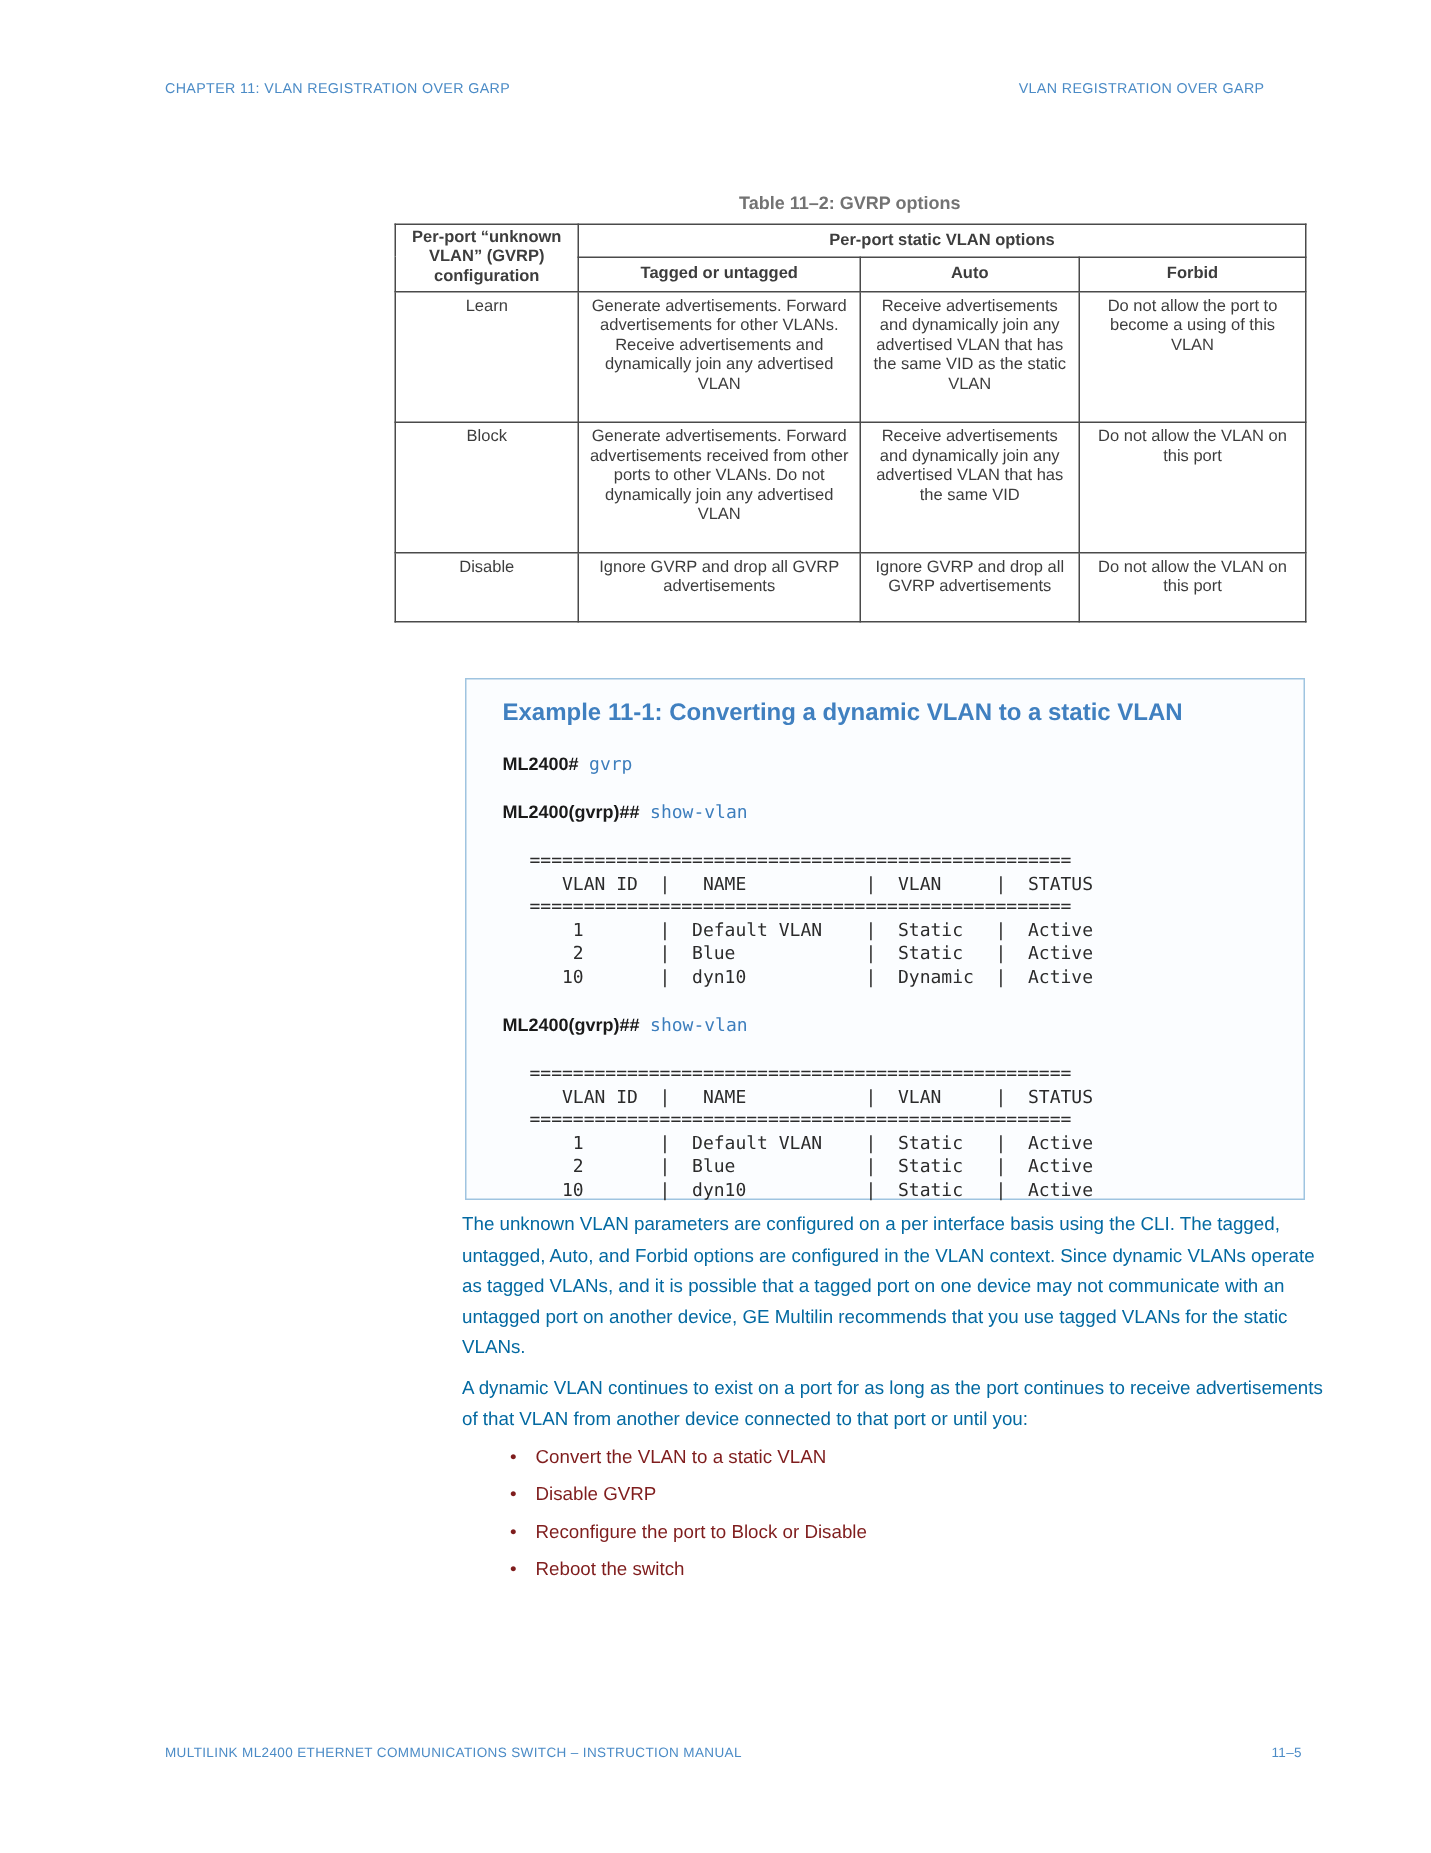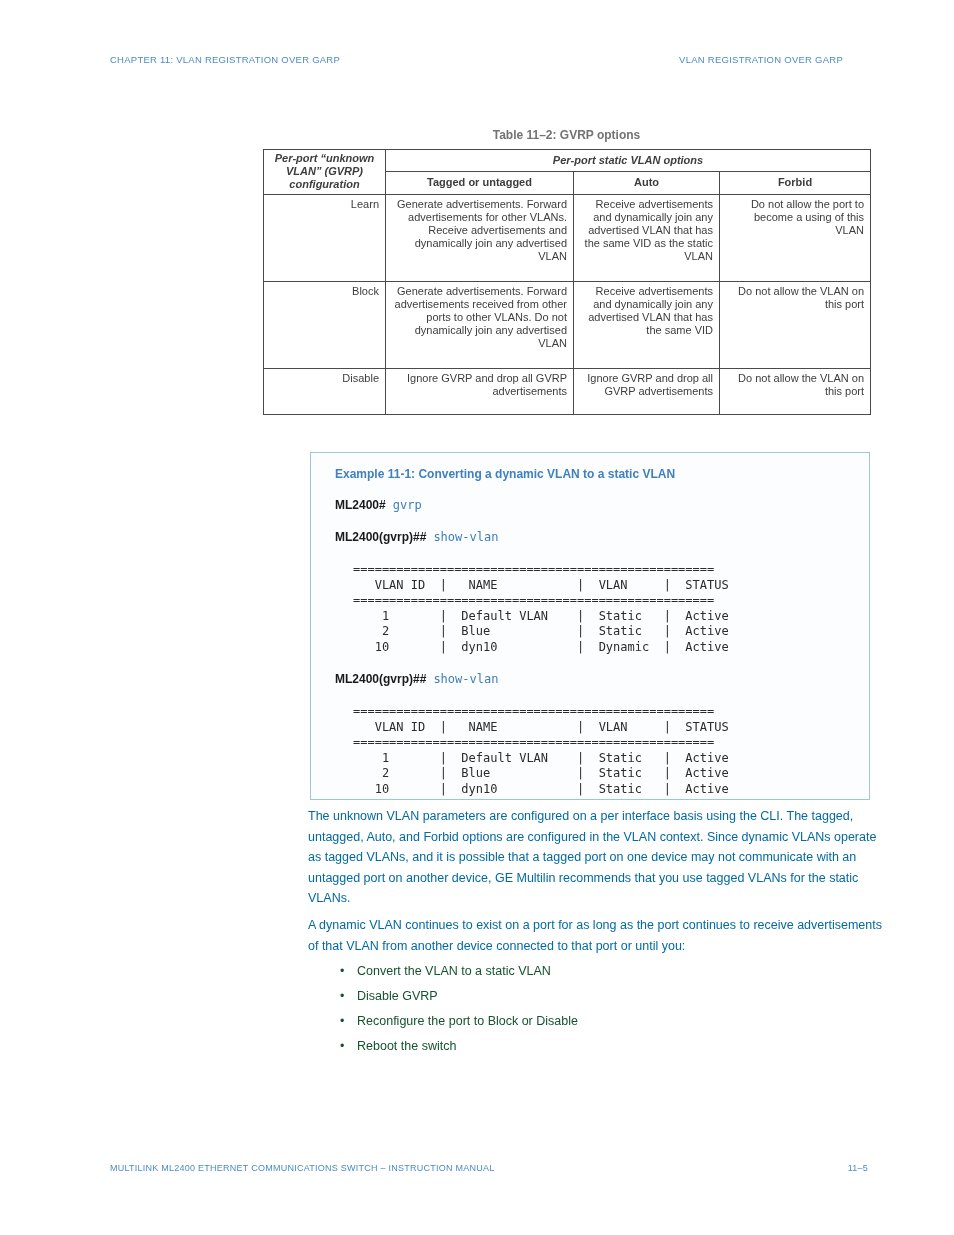--- a/index.html
+++ b/index.html
@@ -31,39 +31,39 @@
   .table-title {
     text-align: center; color: #737373; font-weight: bold;
     font-size: 12px; margin-bottom: 7px;
   }
   table.gvrp {
     border-collapse: collapse; table-layout: fixed; width: 607px;
     font-size: 11px; line-height: 13.2px; color: #3d3d3d;
   }
   table.gvrp th, table.gvrp td {
     border: 1px solid #4a4a4a; padding: 3px 6px;
-    vertical-align: top; text-align: right;
+    vertical-align: top; text-align: center;
   }
   table.gvrp th {
     text-align: center; vertical-align: middle;
     font-weight: bold; font-size: 11px; padding: 2px 4px;
   }
   tr.row-tall { height: 87px; }
   tr.row-short { height: 46px; }
-  tr.hdr-row1 { height: 21px; font-style: italic; }
+  tr.hdr-row1 { height: 21px; }
   tr.hdr-row2 { height: 22px; }
 
   
   .example-box {
     position: absolute; top: 452px; left: 310px; width: 560px; height: 348px;
     background: #fbfdff; border: 1px solid #9fc4e0;
     padding: 14px 24px 10px 24px;
   }
   .example-title {
-    color: #4080c0; font-weight: bold; font-size: 12px; margin-bottom: 14px;
+    color: #4080c0; font-weight: bold; font-size: 16px; margin-bottom: 14px;
   }
   .cmd-line { margin: 17px 0; font-size: 12px; line-height: 15px; }
   .cmd-prompt { font-weight: bold; color: #1a1a1a; }
   .cmd-text {
     font-family: "DejaVu Sans Mono", monospace;
     color: #3d7ebd; margin-left: 7px; font-size: 12px;
   }
   .console {
     font-family: "DejaVu Sans Mono", monospace;
     font-size: 12px; line-height: 15.5px; color: #2b2b2b;
@@ -72,21 +72,21 @@
 
   
   .para {
     position: absolute; left: 308px; width: 578px;
     font-size: 12.5px; line-height: 20.5px; color: #0369a1;
   }
   .para-1 { top: 806px; }
   .para-2 { top: 915px; }
   .bullet-list {
     position: absolute; top: 961px; left: 338px; width: 540px;
-    list-style: none; font-size: 12.5px; line-height: 20.5px; color: #14532d;
+    list-style: none; font-size: 12.5px; line-height: 20.5px; color: #7f1d1d;
   }
   .bullet-list li { position: relative; padding-left: 19px; margin-bottom: 4.5px; }
   .bullet-list li::before { content: "\2022"; position: absolute; left: 2px; }
 </style>
 </head>
 <body>
 
 <div class="page">
 
   <div class="doc-header">

